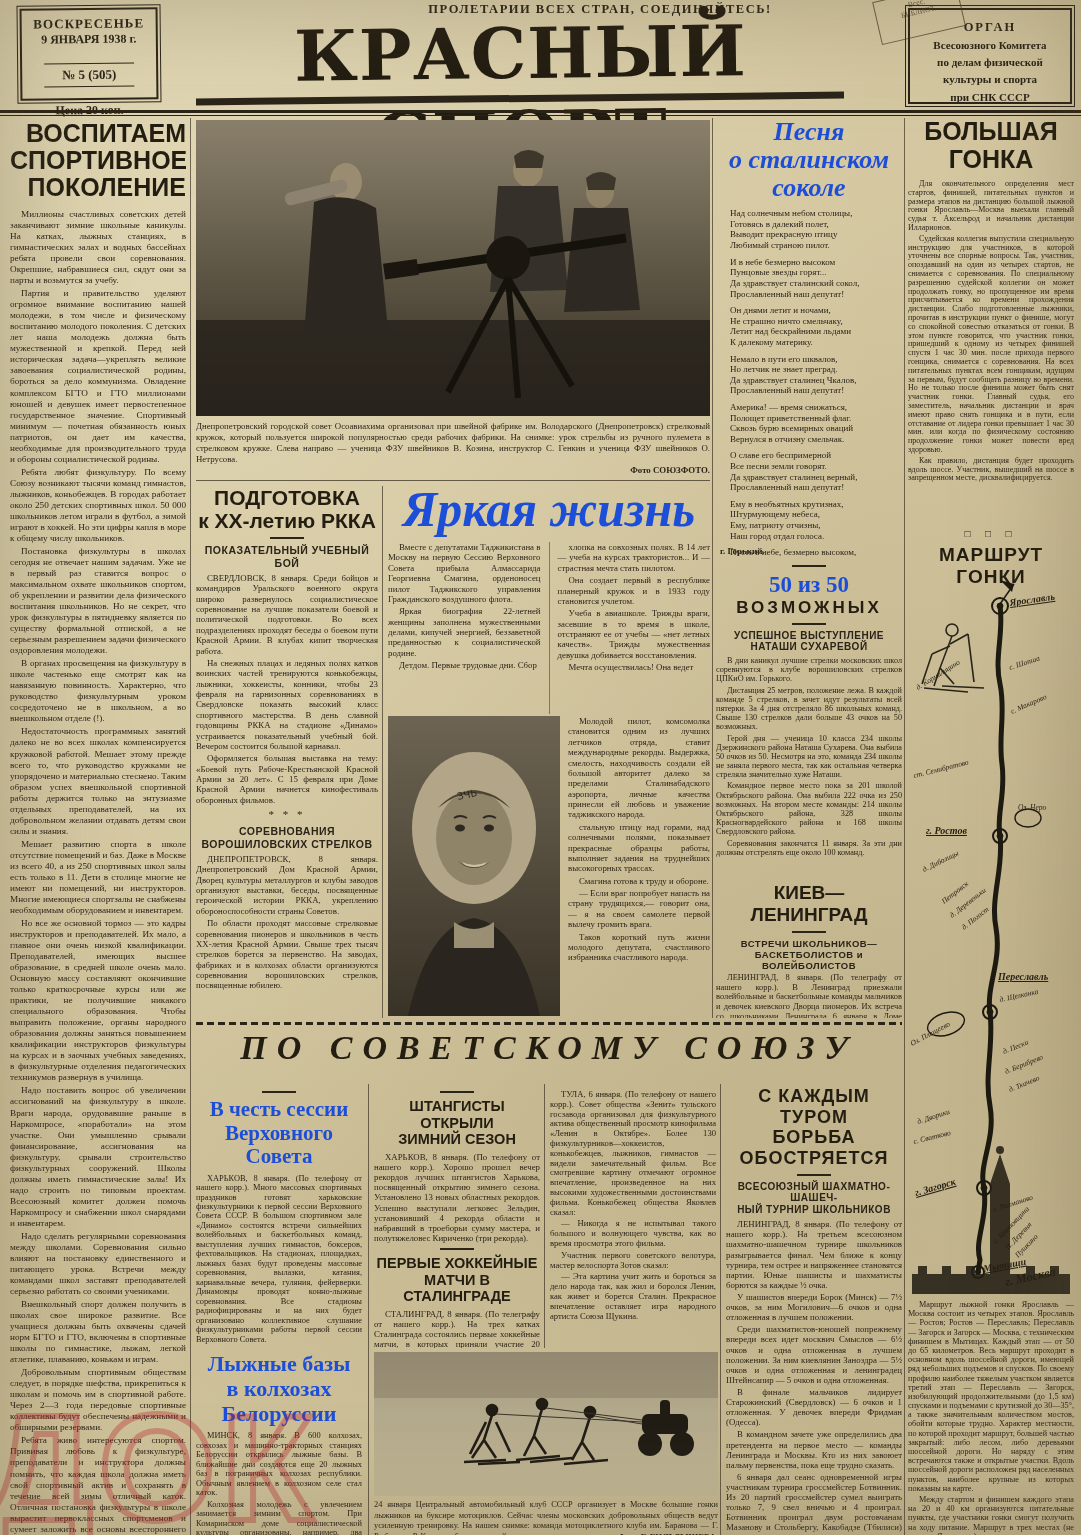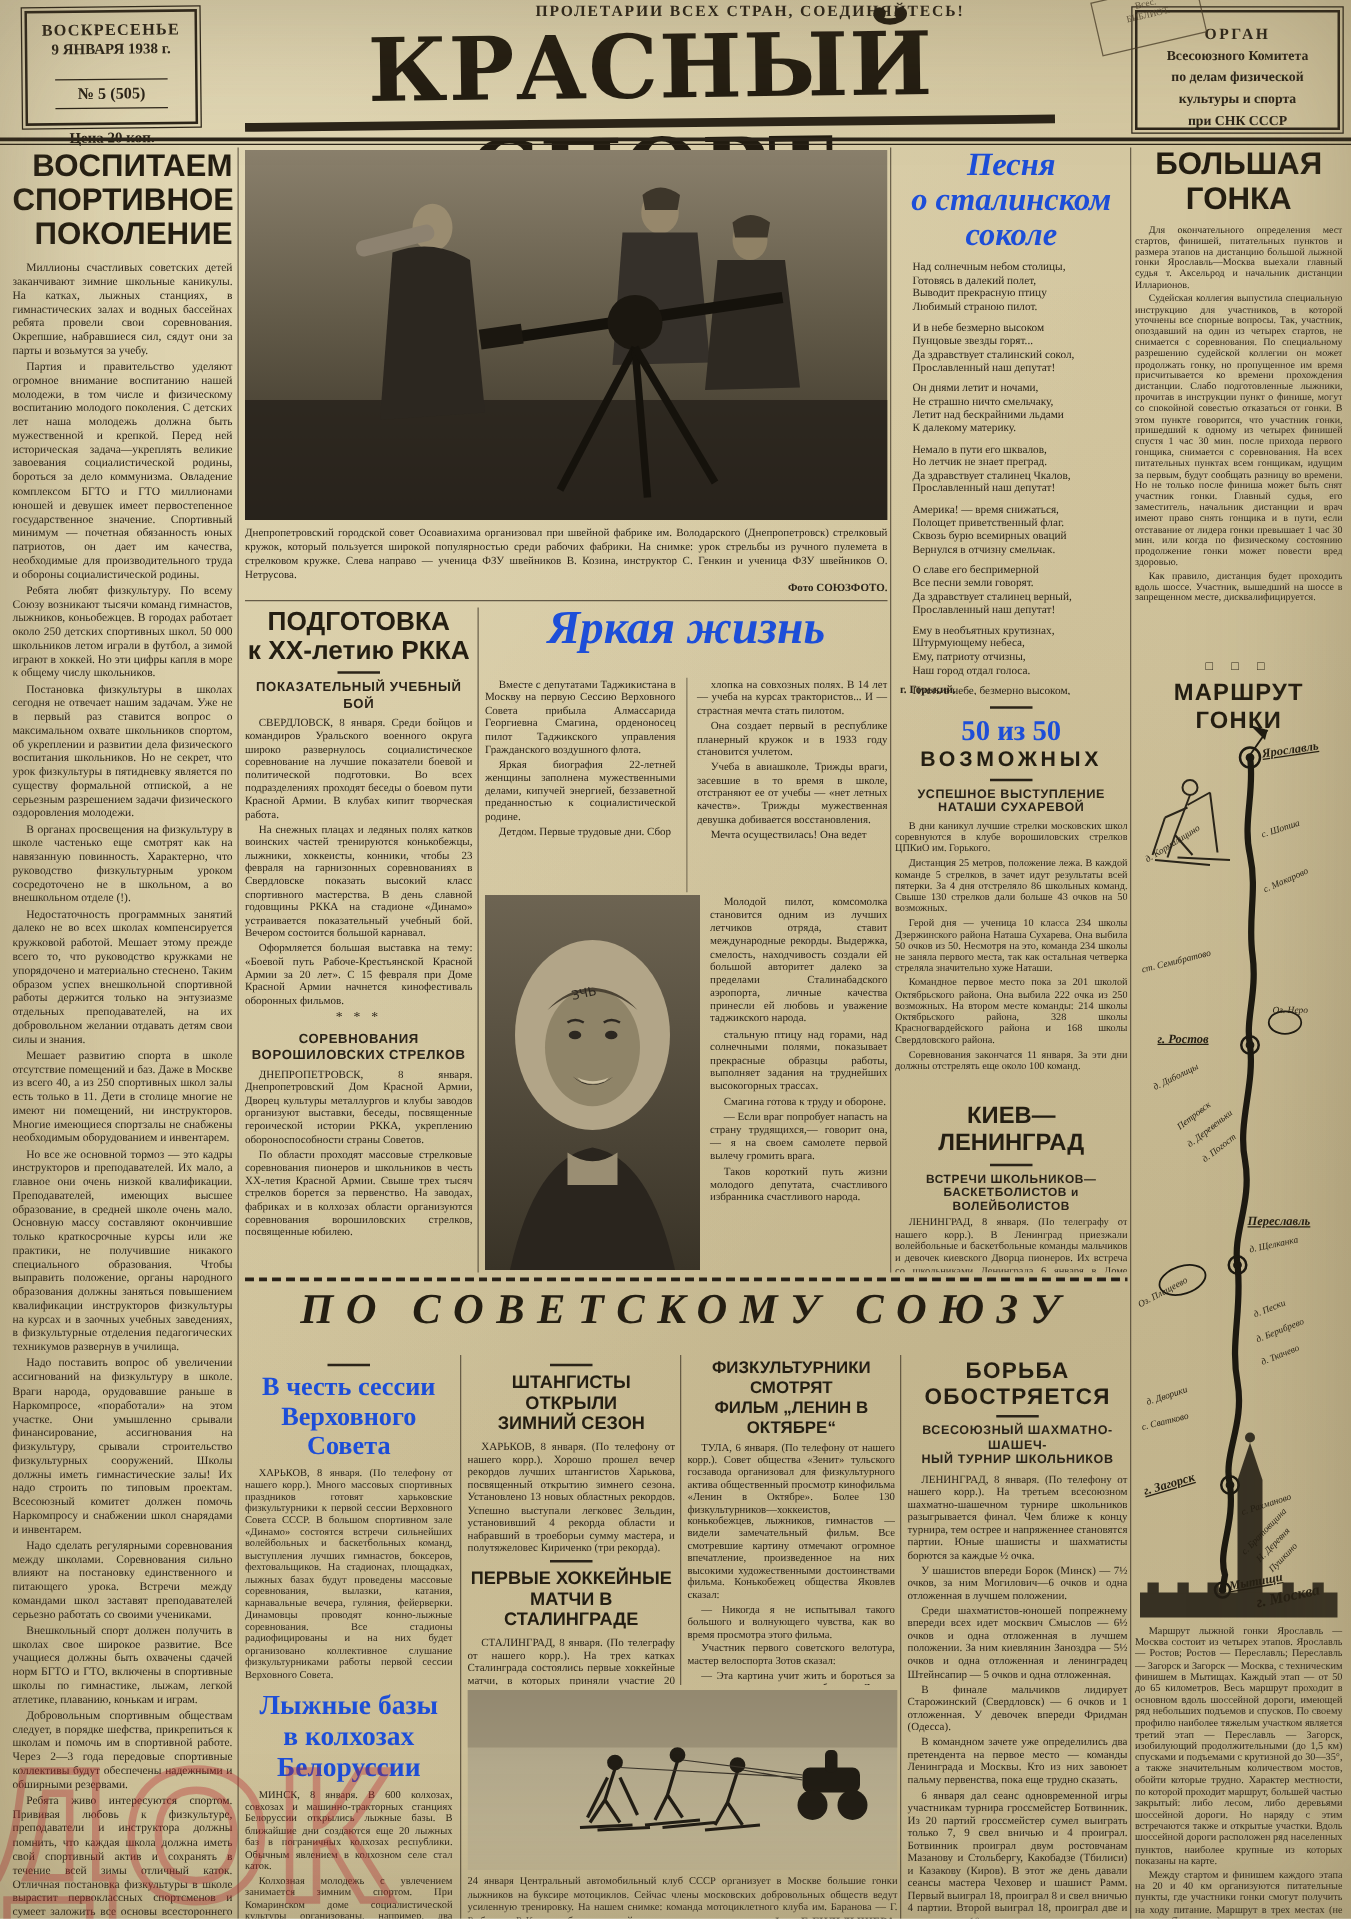--- a/index.html
+++ b/index.html
@@ -174,21 +174,21 @@
     <div>СОРЕВНОВАНИЯ ВОРОШИЛОВСКИХ СТРЕЛКОВ</div>
   </div>
   <div>
       <p class="para">ДНЕПРОПЕТРОВСК, 8 января. Днепропетровский Дом Красной Армии, Дворец культуры металлургов и клубы заводов организуют выставки, беседы, посвященные героической истории РККА, укреплению обороноспособности страны Советов.</p>
       <p class="para">По области проходят массовые стрелковые соревнования пионеров и школьников в честь XX-летия Красной Армии. Свыше трех тысяч стрелков борется за первенство. На заводах, фабриках и в колхозах области организуются соревнования ворошиловских стрелков, посвященные юбилею.</p>
     </div>
 </div>
 <div class="abs vrule" style="left:382px;top:486px;height:532px;"></div>
 
 <div class="abs col" style="left:388px;top:482px;width:322px;height:536px;">
-  <div class="h-serif" style="font-style:italic;font-size:38px;line-height:1.1;height:56px;">Яркая жизнь</div>
+  <div class="h-serif" style="font-style:italic;font-size:50px;line-height:1.1;height:56px;">Яркая жизнь</div>
   <div style="display:flex;gap:8px;height:172px;overflow:hidden;font-size:8.8px;line-height:1.18;margin-top:4px;">
     <div style="flex:1;">
         <p class="para">Вместе с депутатами Таджикистана в Москву на первую Сессию Верховного Совета прибыла Алмассарида Георгиевна Смагина, орденоносец пилот Таджикского управления Гражданского воздушного флота.</p>
         <p class="para">Яркая биография 22-летней женщины заполнена мужественными делами, кипучей энергией, беззаветной преданностью к социалистической родине.</p>
         <p class="para">Детдом. Первые трудовые дни. Сбор</p>
       </div>
     <div style="width:1px;background:rgba(50,42,28,.5);"></div>
     <div style="flex:1;">
         <p class="para">хлопка на совхозных полях. В 14 лет — учеба на курсах трактористов... И — страстная мечта стать пилотом.</p>
         <p class="para">Она создает первый в республике планерный кружок и в 1933 году становится учлетом.</p>
@@ -450,35 +450,32 @@
     <div>ПЕРВЫЕ ХОККЕЙНЫЕ</div>
     <div>МАТЧИ В СТАЛИНГРАДЕ</div>
   </div>
   <div style="height:4px;"></div>
   <div>
       <p class="para">СТАЛИНГРАД, 8 января. (По телеграфу от нашего корр.). На трех катках Сталинграда состоялись первые хоккейные матчи, в которых приняли участие 20 команд. Три мужских команды «Трактора» выиграли во всех трех встречах.</p>
     </div>
 </div>
 
 <div class="abs col" style="left:550px;top:1086px;width:166px;height:262px;font-size:8.6px;line-height:1.14;">
-  <div class="h-sans" style="font-size:13.5px;line-height:1.18;">
-    <div>ФИЗКУЛЬТУРНИКИ СМОТРЯТ</div>
-    <div>ФИЛЬМ „ЛЕНИН В ОКТЯБРЕ“</div>
-  </div>
   <div style="height:4px;"></div>
   <div>
       <p class="para">ТУЛА, 6 января. (По телефону от нашего корр.). Совет общества «Зенит» тульского госзавода организовал для физкультурного актива общественный просмотр кинофильма «Ленин в Октябре». Более 130 физкультурников—хоккеистов, конькобежцев, лыжников, гимнастов — видели замечательный фильм. Все смотревшие картину отмечают огромное впечатление, произведенное на них высокими художественными достоинствами фильма. Конькобежец общества Яковлев сказал:</p>
       <p class="para">— Никогда я не испытывал такого большого и волнующего чувства, как во время просмотра этого фильма.</p>
       <p class="para">Участник первого советского велотура, мастер велоспорта Зотов сказал:</p>
       <p class="para">— Эта картина учит жить и бороться за дело народа так, как жил и боролся Ленин, как живет и борется Сталин. Прекрасное впечатление оставляет игра народного артиста Союза Щукина.</p>
     </div>
 </div>
 
 <div class="abs col" style="left:726px;top:1086px;width:176px;height:449px;font-size:8.8px;line-height:1.15;">
   <div class="h-sans" style="font-size:18px;line-height:1.15;letter-spacing:1px;">
+    <div>С КАЖДЫМ ТУРОМ</div>
     <div>БОРЬБА ОБОСТРЯЕТСЯ</div>
   </div>
   <div class="mini-rule"></div>
   <div class="sub" style="font-size:10px;">
     <div>ВСЕСОЮЗНЫЙ ШАХМАТНО-ШАШЕЧ-</div>
     <div>НЫЙ ТУРНИР ШКОЛЬНИКОВ</div>
   </div>
   <div>
       <p class="para">ЛЕНИНГРАД, 8 января. (По телефону от нашего корр.). На третьем всесоюзном шахматно-шашечном турнире школьников разыгрывается финал. Чем ближе к концу турнира, тем острее и напряженнее становятся партии. Юные шашисты и шахматисты борются за каждые ½ очка.</p>
       <p class="para">У шашистов впереди Борок (Минск) — 7½ очков, за ним Могилович—6 очков и одна отложенная в лучшем положении.</p>

